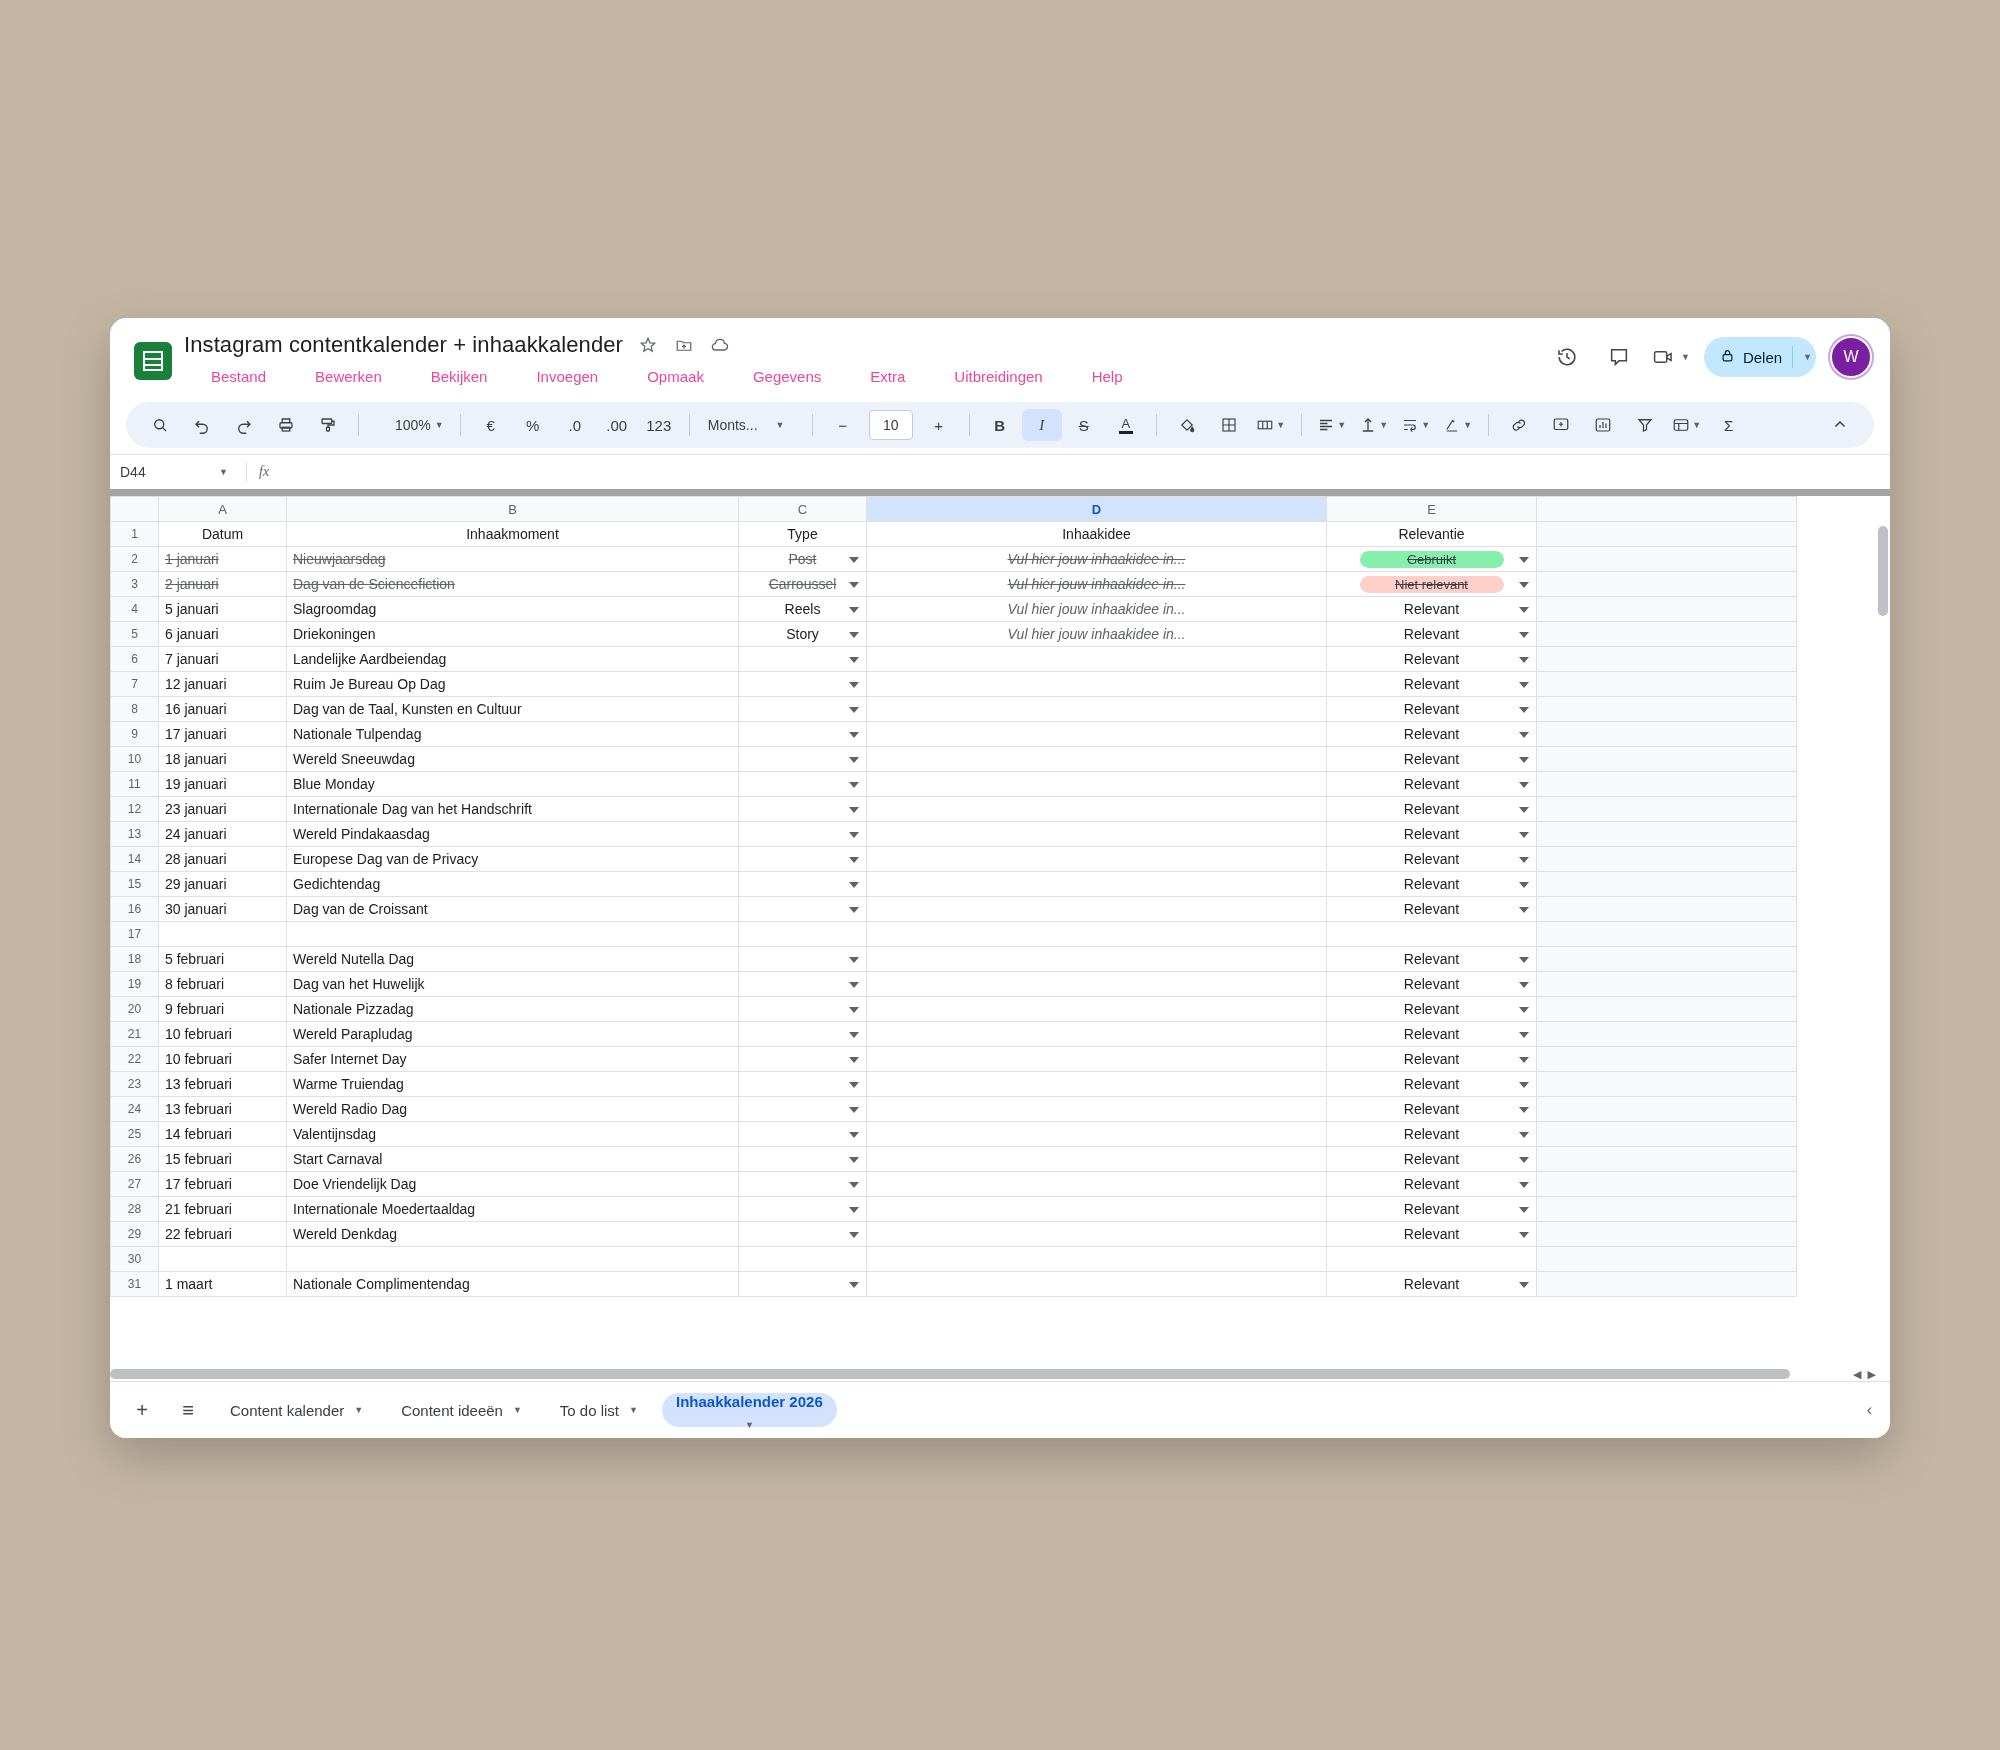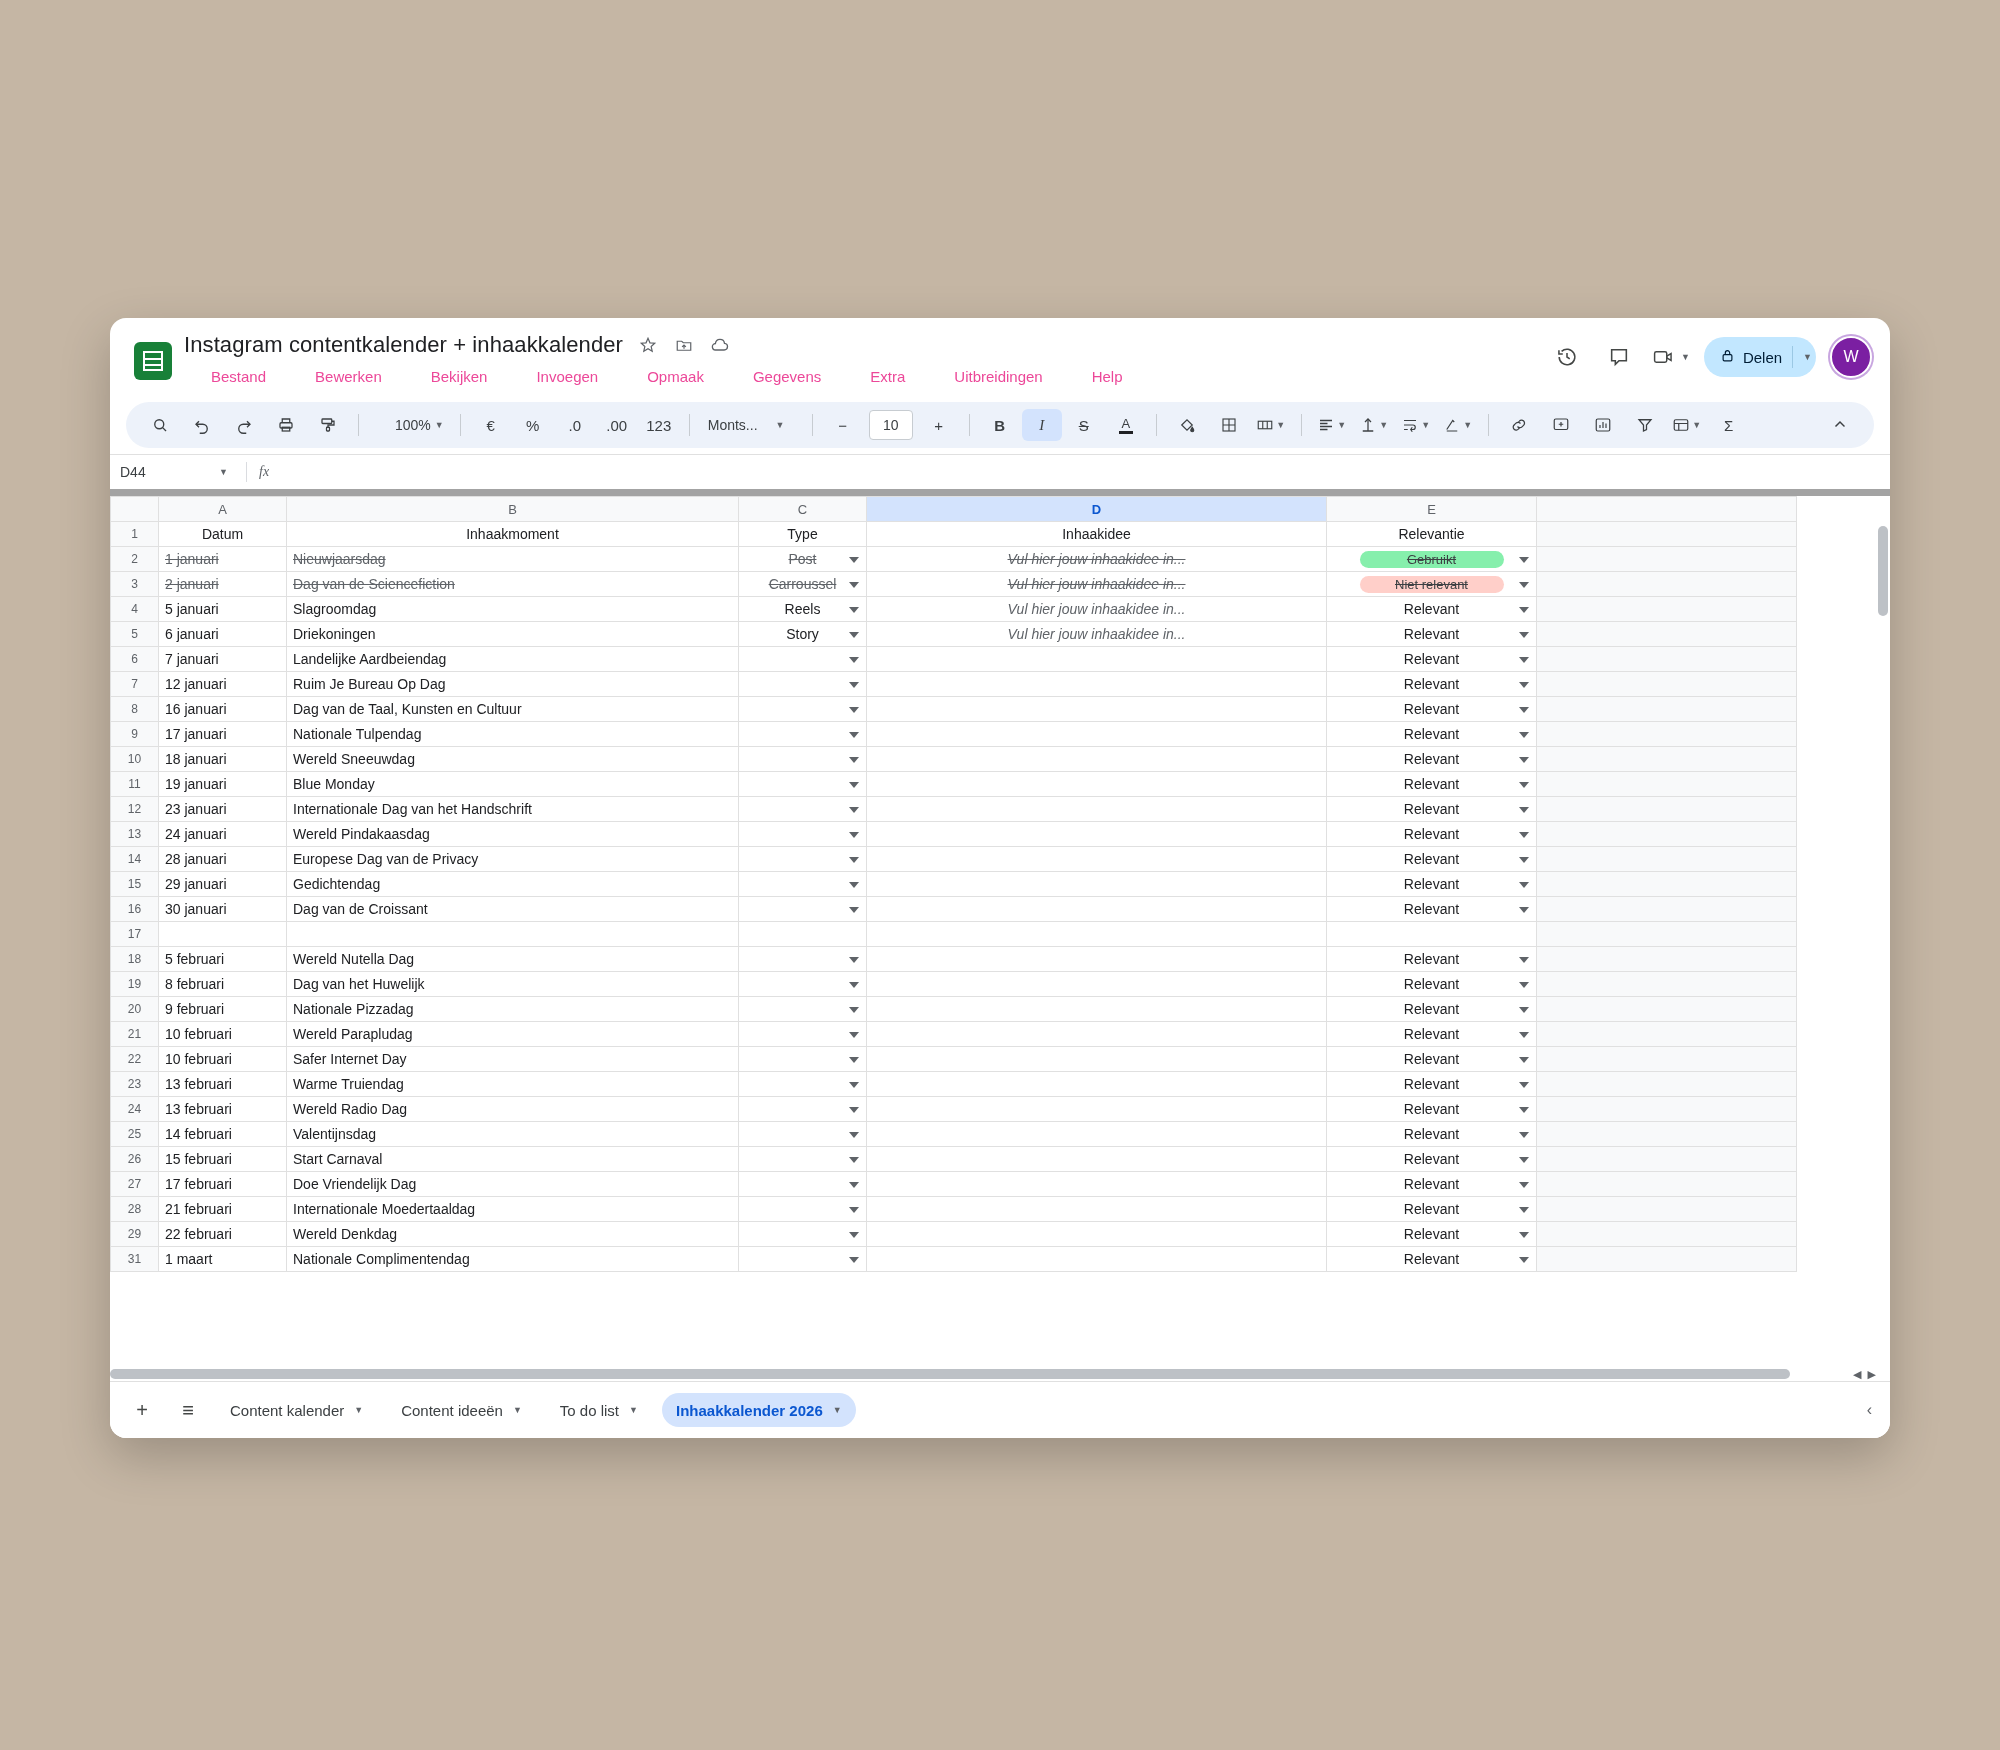--- a/index.html
+++ b/index.html
@@ -325,20 +325,21 @@
     display: flex; align-items: center; gap: 10px;
     padding: 0 14px; height: 34px;
     border-radius: 17px;
     font-size: 15px; color: #3c4043;
     white-space: nowrap;
   }
   .sheet-tab.active {
     background: #d3e3fd;
     color: #0b57d0;
     font-weight: bold;
+    flex-direction: column;
   }
   .tabbar .collapse {
     position: absolute; right: 18px;
     color: #5f6368; font-size: 16px;
   }
 </style>
 </head>
 <body>
 
 <div class="app-window">
@@ -849,20 +850,29 @@
           <tr>
             <td class="rowhead">29</td>
             <td class="w-a">22 februari</td>
             <td class="w-b">Wereld Denkdag</td>
             <td class="w-c center dd"></td>
             <td class="w-d center ital"></td>
             <td class="w-e td-e dd">Relevant</td>
             <td class="empty-right"></td>
           </tr>
           <tr>
+            <td class="rowhead">30</td>
+            <td class="w-a"></td>
+            <td class="w-b"></td>
+            <td class="w-c center"></td>
+            <td class="w-d center ital"></td>
+            <td class="w-e td-e"></td>
+            <td class="empty-right"></td>
+          </tr>
+          <tr>
             <td class="rowhead">31</td>
             <td class="w-a">1 maart</td>
             <td class="w-b">Nationale Complimentendag</td>
             <td class="w-c center dd"></td>
             <td class="w-d center ital"></td>
             <td class="w-e td-e dd">Relevant</td>
             <td class="empty-right"></td>
           </tr>
         </tbody>
     </table>

